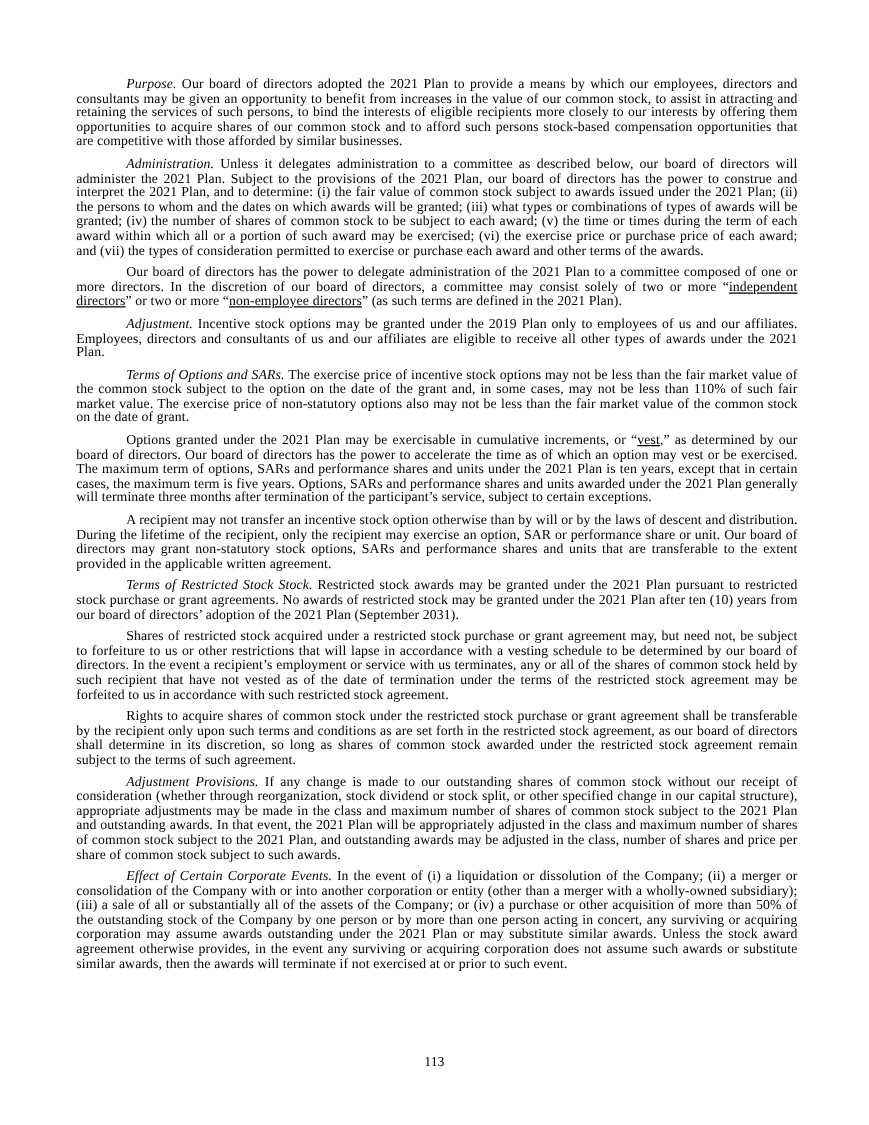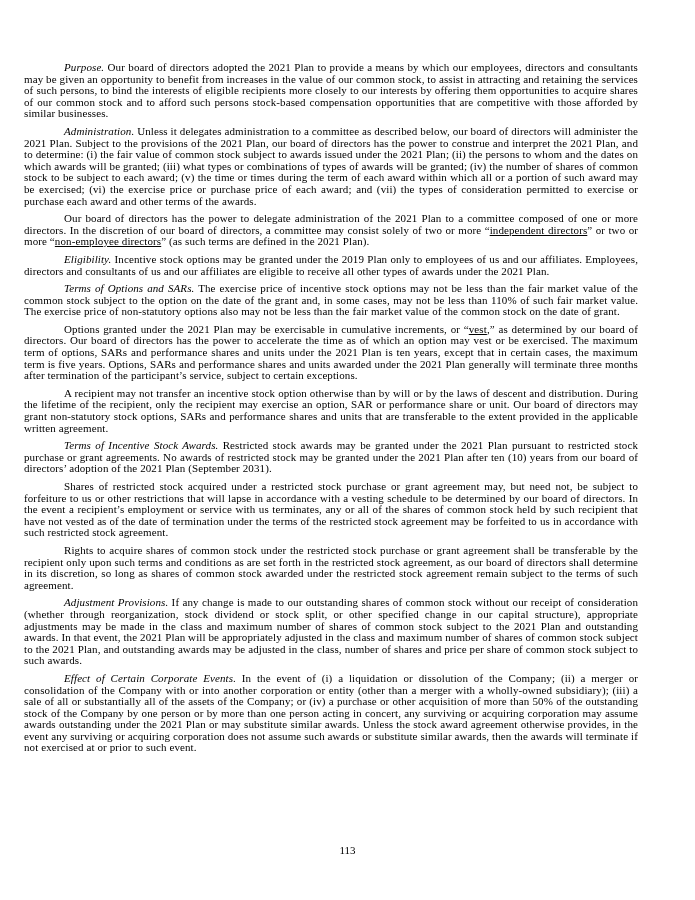--- a/index.html
+++ b/index.html
@@ -8,21 +8,21 @@
     width: 695px;
     height: 900px;
     font-family: "Liberation Serif", serif;
     color: #000000;
     position: relative;
     overflow: hidden;
   }
   .page {
     width: 695px;
     height: 900px;
-    padding: 62px 57px 0 24px;
+    padding: 62px 57px 0 61px;
     position: relative;
     background: #ffffff;
   }
   .para {
     font-size: 11px;
     line-height: 11.6px;
     text-align: justify;
     text-indent: 40px;
     margin-bottom: 6px;
     letter-spacing: 0.1px;
@@ -40,24 +40,24 @@
   }
 </style>
 </head>
 <body>
 
 <div class="page">
   <div>
       <p class="para"><span class="it">Purpose.</span><span> Our board of directors adopted the 2021 Plan to provide a means by which our employees, directors and consultants may be given an opportunity to benefit from increases in the value of our common stock, to assist in attracting and retaining the services of such persons, to bind the interests of eligible recipients more closely to our interests by offering them opportunities to acquire shares of our common stock and to afford such persons stock-based compensation opportunities that are competitive with those afforded by similar businesses.</span></p>
       <p class="para"><span class="it">Administration.</span><span> Unless it delegates administration to a committee as described below, our board of directors will administer the 2021 Plan. Subject to the provisions of the 2021 Plan, our board of directors has the power to construe and interpret the 2021 Plan, and to determine: (i) the fair value of common stock subject to awards issued under the 2021 Plan; (ii) the persons to whom and the dates on which awards will be granted; (iii) what types or combinations of types of awards will be granted; (iv) the number of shares of common stock to be subject to each award; (v) the time or times during the term of each award within which all or a portion of such award may be exercised; (vi) the exercise price or purchase price of each award; and (vii) the types of consideration permitted to exercise or purchase each award and other terms of the awards.</span></p>
       <p class="para"><span>Our board of directors has the power to delegate administration of the 2021 Plan to a committee composed of one or more directors. In the discretion of our board of directors, a committee may consist solely of two or more “</span><span class="ul">independent directors</span><span>” or two or more “</span><span class="ul">non-employee directors</span><span>” (as such terms are defined in the 2021 Plan).</span></p>
-      <p class="para"><span class="it">Eligibility.</span><span> Incentive stock options may be granted under the 2019 Plan only to employees of us and our affiliates. Employees, directors and consultants of us and our affiliates are eligible to receive all other types of awards under the 2021 Plan.</span></p>
+      <p class="para"><span class="it">Adjustment.</span><span> Incentive stock options may be granted under the 2019 Plan only to employees of us and our affiliates. Employees, directors and consultants of us and our affiliates are eligible to receive all other types of awards under the 2021 Plan.</span></p>
       <p class="para"><span class="it">Terms of Options and SARs.</span><span> The exercise price of incentive stock options may not be less than the fair market value of the common stock subject to the option on the date of the grant and, in some cases, may not be less than 110% of such fair market value. The exercise price of non-statutory options also may not be less than the fair market value of the common stock on the date of grant.</span></p>
       <p class="para"><span>Options granted under the 2021 Plan may be exercisable in cumulative increments, or “</span><span class="ul">vest</span><span>,” as determined by our board of directors. Our board of directors has the power to accelerate the time as of which an option may vest or be exercised. The maximum term of options, SARs and performance shares and units under the 2021 Plan is ten years, except that in certain cases, the maximum term is five years. Options, SARs and performance shares and units awarded under the 2021 Plan generally will terminate three months after termination of the participant’s service, subject to certain exceptions.</span></p>
       <p class="para"><span>A recipient may not transfer an incentive stock option otherwise than by will or by the laws of descent and distribution. During the lifetime of the recipient, only the recipient may exercise an option, SAR or performance share or unit. Our board of directors may grant non-statutory stock options, SARs and performance shares and units that are transferable to the extent provided in the applicable written agreement.</span></p>
-      <p class="para"><span class="it">Terms of Incentive Stock Awards.</span><span> Restricted stock awards may be granted under the 2021 Plan pursuant to restricted stock purchase or grant agreements. No awards of restricted stock may be granted under the 2021 Plan after ten (10) years from our board of directors’ adoption of the 2021 Plan (September 2031).</span></p>
+      <p class="para"><span class="it">Terms of Restricted Stock Stock.</span><span> Restricted stock awards may be granted under the 2021 Plan pursuant to restricted stock purchase or grant agreements. No awards of restricted stock may be granted under the 2021 Plan after ten (10) years from our board of directors’ adoption of the 2021 Plan (September 2031).</span></p>
       <p class="para"><span>Shares of restricted stock acquired under a restricted stock purchase or grant agreement may, but need not, be subject to forfeiture to us or other restrictions that will lapse in accordance with a vesting schedule to be determined by our board of directors. In the event a recipient’s employment or service with us terminates, any or all of the shares of common stock held by such recipient that have not vested as of the date of termination under the terms of the restricted stock agreement may be forfeited to us in accordance with such restricted stock agreement.</span></p>
       <p class="para"><span>Rights to acquire shares of common stock under the restricted stock purchase or grant agreement shall be transferable by the recipient only upon such terms and conditions as are set forth in the restricted stock agreement, as our board of directors shall determine in its discretion, so long as shares of common stock awarded under the restricted stock agreement remain subject to the terms of such agreement.</span></p>
       <p class="para"><span class="it">Adjustment Provisions.</span><span> If any change is made to our outstanding shares of common stock without our receipt of consideration (whether through reorganization, stock dividend or stock split, or other specified change in our capital structure), appropriate adjustments may be made in the class and maximum number of shares of common stock subject to the 2021 Plan and outstanding awards. In that event, the 2021 Plan will be appropriately adjusted in the class and maximum number of shares of common stock subject to the 2021 Plan, and outstanding awards may be adjusted in the class, number of shares and price per share of common stock subject to such awards.</span></p>
       <p class="para"><span class="it">Effect of Certain Corporate Events.</span><span> In the event of (i) a liquidation or dissolution of the Company; (ii) a merger or consolidation of the Company with or into another corporation or entity (other than a merger with a wholly-owned subsidiary); (iii) a sale of all or substantially all of the assets of the Company; or (iv) a purchase or other acquisition of more than 50% of the outstanding stock of the Company by one person or by more than one person acting in concert, any surviving or acquiring corporation may assume awards outstanding under the 2021 Plan or may substitute similar awards. Unless the stock award agreement otherwise provides, in the event any surviving or acquiring corporation does not assume such awards or substitute similar awards, then the awards will terminate if not exercised at or prior to such event.</span></p>
     </div>
   <div class="page-number">113</div>
 </div>
 
 </body></html>

